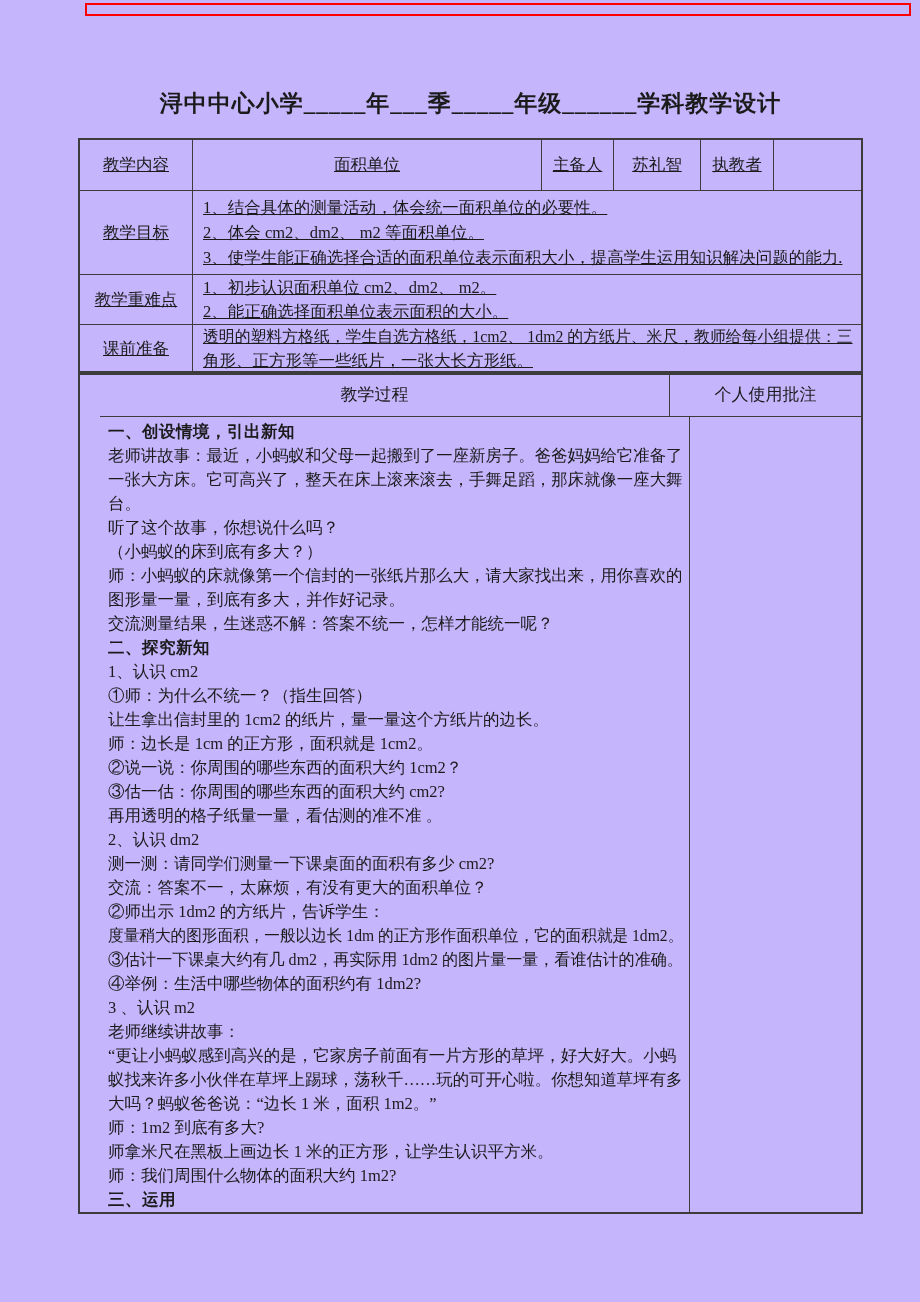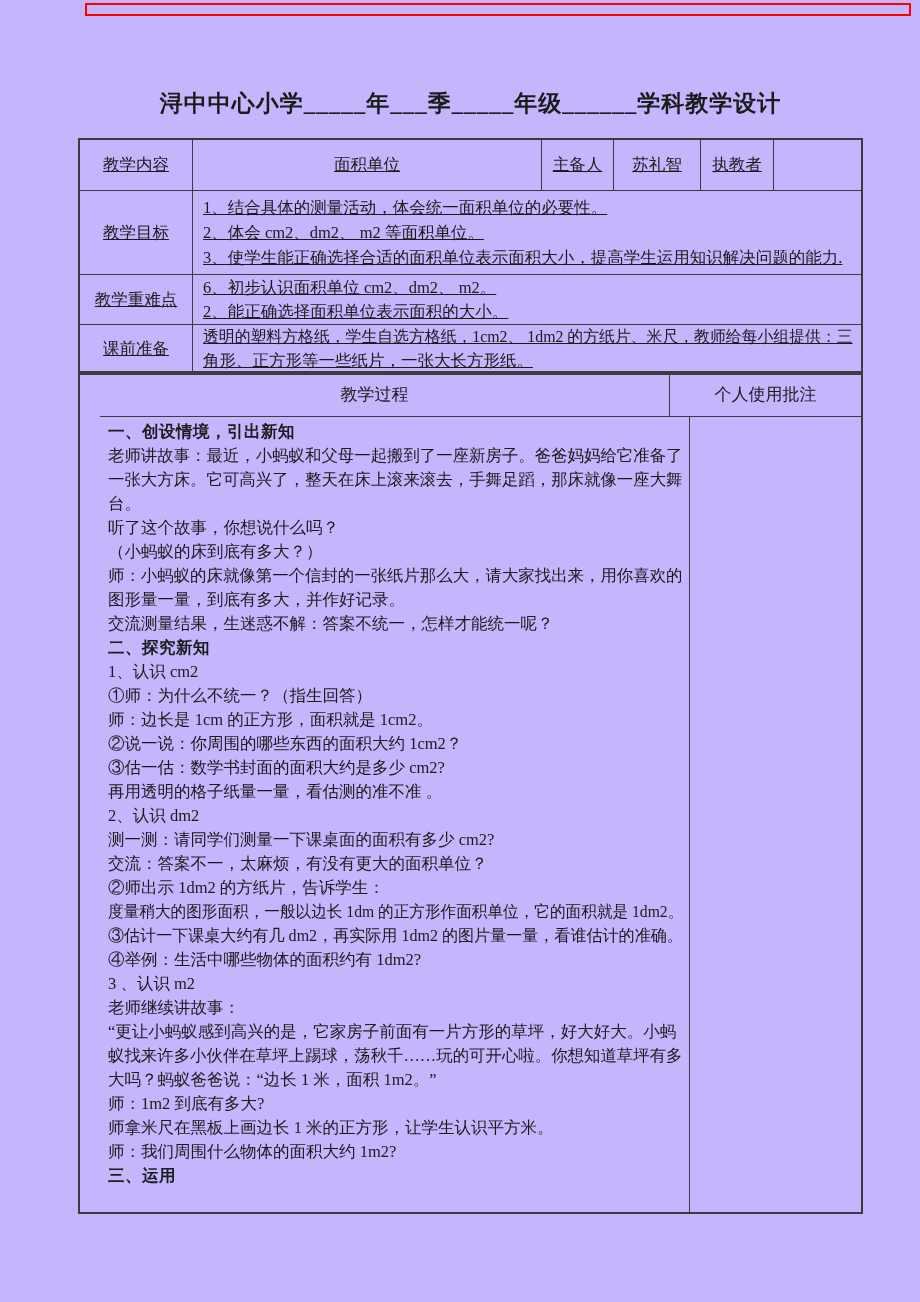--- a/index.html
+++ b/index.html
@@ -77,21 +77,21 @@
       <div class="tcell lblcell" style="border-color: rgb(60, 60, 60);">教学目标</div>
       <div class="tcell linescell" style="border-color: rgb(60, 60, 60);">
           <div class="pline">1、结合具体的测量活动，体会统一面积单位的必要性。</div>
           <div class="pline">2、体会 cm2、dm2、 m2 等面积单位。</div>
           <div class="pline">3、使学生能正确选择合适的面积单位表示面积大小，提高学生运用知识解决问题的能力.</div>
         </div>
     </div>
     <div class="trow row-key" style="border-color: rgb(60, 60, 60);">
       <div class="tcell lblcell" style="border-color: rgb(60, 60, 60);">教学重难点</div>
       <div class="tcell linescell" style="border-color: rgb(60, 60, 60);">
-          <div class="pline">6、初步认识面积单位 cm2、dm2、 m2。</div>
+          <div class="pline">1、初步认识面积单位 cm2、dm2、 m2。</div>
           <div class="pline">2、能正确选择面积单位表示面积的大小。</div>
         </div>
     </div>
     <div class="trow row-prep" style="border-color: rgb(60, 60, 60);">
       <div class="tcell lblcell" style="border-color: rgb(60, 60, 60);">课前准备</div>
       <div class="tcell linescell" style="border-color: rgb(60, 60, 60);">
           <div class="pline" style="transform: scaleX(0.960118);">透明的塑料方格纸，学生自选方格纸，1cm2、 1dm2 的方纸片、米尺，教师给每小组提供：三</div>
           <div class="pline">角形、正方形等一些纸片，一张大长方形纸。</div>
         </div>
     </div>
@@ -109,23 +109,24 @@
           <div class="pline" style="transform: scaleX(0.99481);">一张大方床。它可高兴了，整天在床上滚来滚去，手舞足蹈，那床就像一座大舞</div>
           <div class="pline">台。</div>
           <div class="pline">听了这个故事，你想说什么吗？</div>
           <div class="pline">（小蚂蚁的床到底有多大？）</div>
           <div class="pline" style="transform: scaleX(0.99481);">师：小蚂蚁的床就像第一个信封的一张纸片那么大，请大家找出来，用你喜欢的</div>
           <div class="pline">图形量一量，到底有多大，并作好记录。</div>
           <div class="pline">交流测量结果，生迷惑不解：答案不统一，怎样才能统一呢？</div>
           <div class="pline bold">二、探究新知</div>
           <div class="pline">1、认识 cm2</div>
           <div class="pline">①师：为什么不统一？（指生回答）</div>
+          <div class="pline">让生拿出信封里的 1cm2 的纸片，量一量这个方纸片的边长。</div>
           <div class="pline">师：边长是 1cm 的正方形，面积就是 1cm2。</div>
           <div class="pline">②说一说：你周围的哪些东西的面积大约 1cm2？</div>
-          <div class="pline">③估一估：数学书封面的面积大约是多少 cm2?</div>
+          <div class="pline">③估一估：你周围的哪些东西的面积大约 cm2?</div>
           <div class="pline">再用透明的格子纸量一量，看估测的准不准 。</div>
           <div class="pline">2、认识 dm2</div>
           <div class="pline">测一测：请同学们测量一下课桌面的面积有多少 cm2?</div>
           <div class="pline">交流：答案不一，太麻烦，有没有更大的面积单位？</div>
           <div class="pline">②师出示 1dm2 的方纸片，告诉学生：</div>
           <div class="pline" style="transform: scaleX(0.947282);">度量稍大的图形面积，一般以边长 1dm 的正方形作面积单位，它的面积就是 1dm2。</div>
           <div class="pline" style="transform: scaleX(0.972927);">③估计一下课桌大约有几 dm2，再实际用 1dm2 的图片量一量，看谁估计的准确。</div>
           <div class="pline">④举例：生活中哪些物体的面积约有 1dm2?</div>
           <div class="pline">3 、认识 m2</div>
           <div class="pline">老师继续讲故事：</div>

